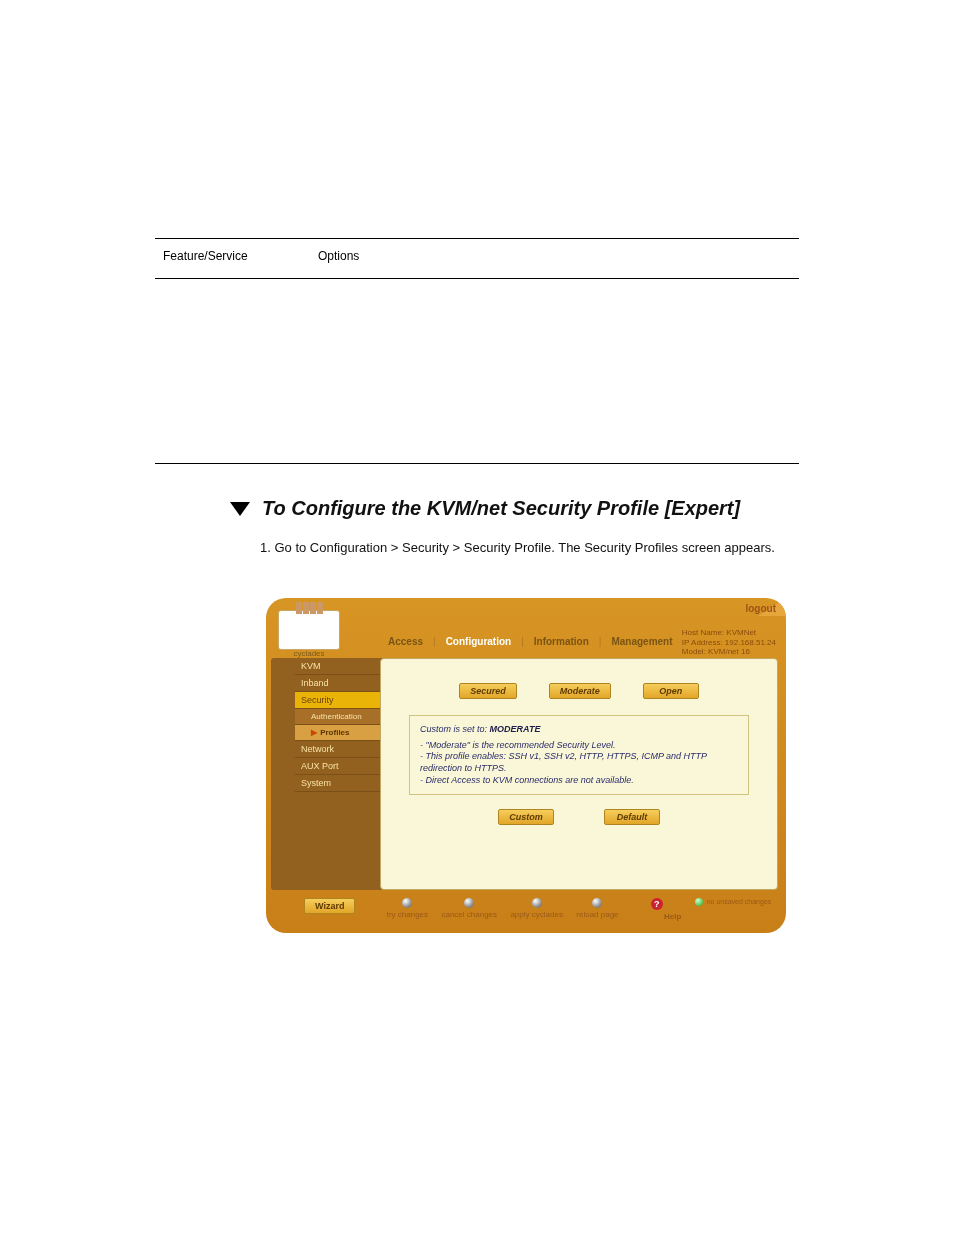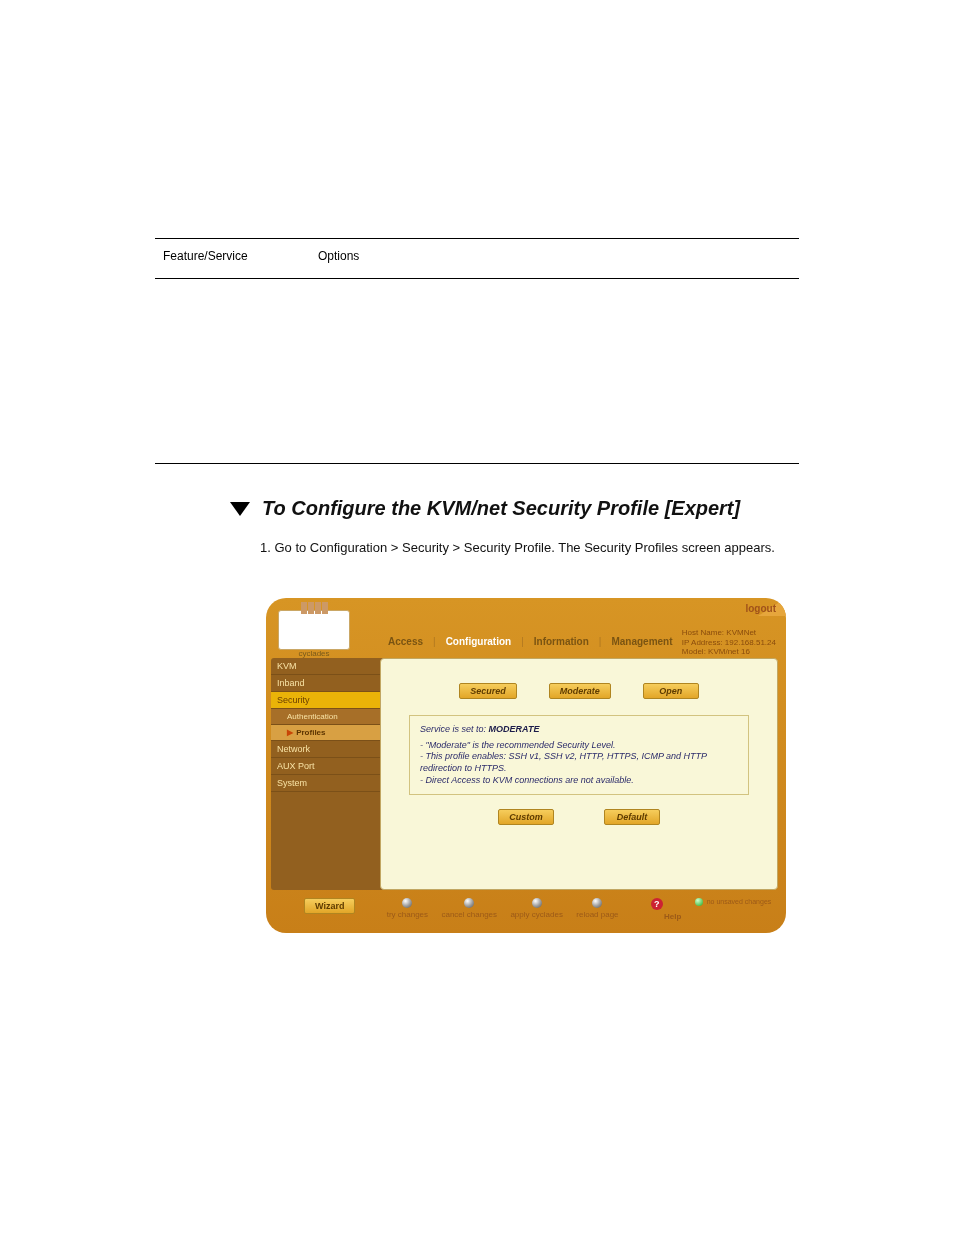--- a/index.html
+++ b/index.html
@@ -28,41 +28,42 @@
     overflow: hidden;
   }
   .trap {
     position: absolute; right: 0; top: 0; width: 0; height: 0;
     border-bottom: 18px solid #e6a63c; border-left: 28px solid transparent; border-right: 0;
   }
   .logout {
     position: absolute; right: 10px; top: 5px; color: #a0521a; font-weight: bold; font-size: 10px;
   }
   .logo {
-    position: absolute; left: 12px; top: 12px; width: 72px; height: 40px;
+    position: absolute; left: 12px; top: 12px; width: 62px; height: 40px;
     background: #fff; border: 1px solid #caa765; border-radius: 3px;
     display: flex; flex-direction: column; align-items: center; justify-content: center;
     font-size: 8px; color: #7a5a1a; padding: 2px; gap: 33px;
   }
   .logo .bars { display: flex; gap: 1px; margin-bottom: 2px; }
   .logo .bars span { width: 6px; height: 12px; background: #c96; display: block; }
   .topnav {
     position: absolute; left: 122px; top: 38px; display: flex; gap: 10px;
     font-size: 10px; font-weight: bold;
   }
   .topnav .sep { color: #b07820; font-weight: normal; }
   .topnav .active { color: #fff; }
   .topnav a { color: #7a5412; }
   .hostinfo {
     position: absolute; right: 10px; top: 30px; text-align: left; font-size: 8px; color: #8a4c0c; line-height: 1.2;
   }
   .sidebar {
     position: absolute; left: 5px; top: 60px; width: 116px; height: 232px;
     background: #92601f; color: #f8e2a4; border-radius: 3px; overflow: hidden;
     font-size: 9px;
+    padding-left: 24px;
   }
   .sidebar .item { padding: 3px 6px; border-bottom: 1px solid #7b5018; cursor: pointer; }
   .sidebar .item.sel { background: #eab308; color: #6a3e00; font-weight: normal; }
   .sidebar .sub { padding-left: 16px; background: #a76f28; font-size: 8px; display: flex; align-items: center; gap: 3px; }
   .sidebar .sub.sel { background: #d8a043; color: #5c3400; font-weight: bold; }
   .sidebar .sub .arrow { color: #c84606; font-size: 8px; }
   .panel {
     position: absolute; left: 114px; top: 60px; right: 8px; height: 232px;
     background: #f9f7d8; border: 1px solid #c2a762; border-radius: 4px; font-style: italic;
   }
@@ -181,21 +182,21 @@
     </div>
 
     <div class="panel">
       <div class="btnrow">
         <div class="btn">Secured</div>
         <div class="btn">Moderate</div>
         <div class="btn">Open</div>
       </div>
       <div class="infobox">
         <div class="hd">
-          <span>Service is set to:</span>
+          <span>Custom is set to:</span>
           <b>MODERATE</b>
         </div>
         <ul>
           <li>"Moderate" is the recommended Security Level.</li>
           <li>This profile enables: SSH v1, SSH v2, HTTP, HTTPS, ICMP and HTTP redirection to HTTPS.</li>
           <li>Direct Access to KVM connections are not available.</li>
         </ul>
       </div>
       <div class="btnrow2">
         <div class="btn">Custom</div>

